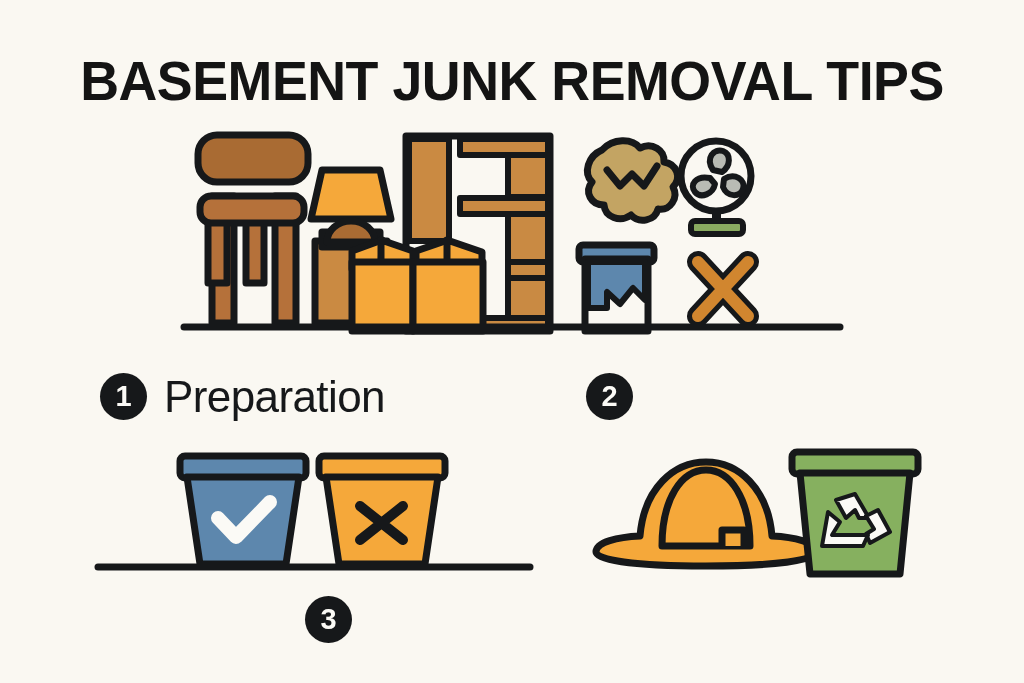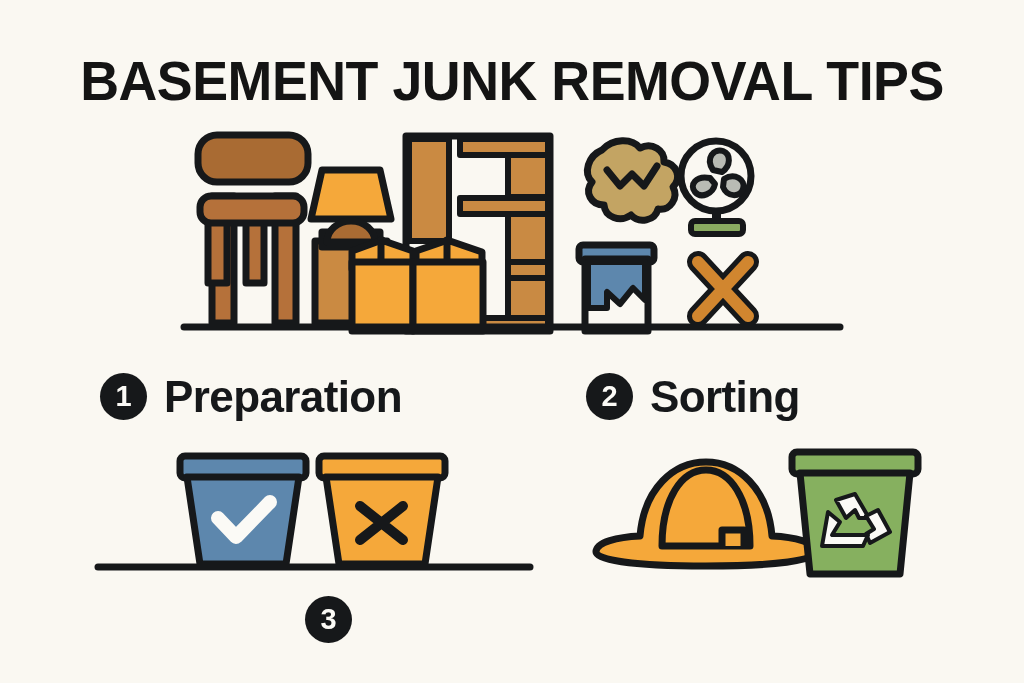--- a/index.html
+++ b/index.html
@@ -53,21 +53,21 @@
     font-size: 29px;
     font-weight: bold;
     display: flex;
     align-items: center;
     justify-content: center;
     line-height: 1;
     flex: 0 0 auto;
   }
   .step-label {
     font-size: 44px;
-    font-weight: bold;
+    font-weight: normal;
     color: #16181a;
     letter-spacing: -0.6px;
     line-height: 1;
   }
   #step-1 { left: 100px; top: 373px; }
   #step-2 { left: 586px; top: 373px; }
   #step-3 { left: 305px; top: 596px; }
 
   .art { position: absolute; }
 </style>
@@ -151,21 +151,20 @@
     <line x1="14" y1="199" x2="670" y2="199" stroke="#16181a" stroke-width="7" stroke-linecap="round"></line>
   </svg>
 
   <div class="step" id="step-1">
     <div class="badge">1</div>
     <div class="step-label">Preparation</div>
   </div>
 
   <div class="step" id="step-2">
     <div class="badge">2</div>
-    <div class="step-label">Sorting</div>
   </div>
 
   <svg class="art" style="left:90px; top:448px;" width="450" height="130" viewBox="0 0 450 130">
 
     <g>
       <rect x="90" y="8" width="126" height="22" rx="5" fill="#5d87ad" stroke="#16181a" stroke-width="7" stroke-linejoin="round"></rect>
       <path d="M 97 29 L 209 29 L 196 116 L 110 116 Z" fill="#5d87ad" stroke="#16181a" stroke-width="7" stroke-linejoin="round"></path>
       <path d="M 128 70 L 146 89 L 180 54" fill="none" stroke="#fbfaf6" stroke-width="14" stroke-linecap="round" stroke-linejoin="round"></path>
     </g>
 

